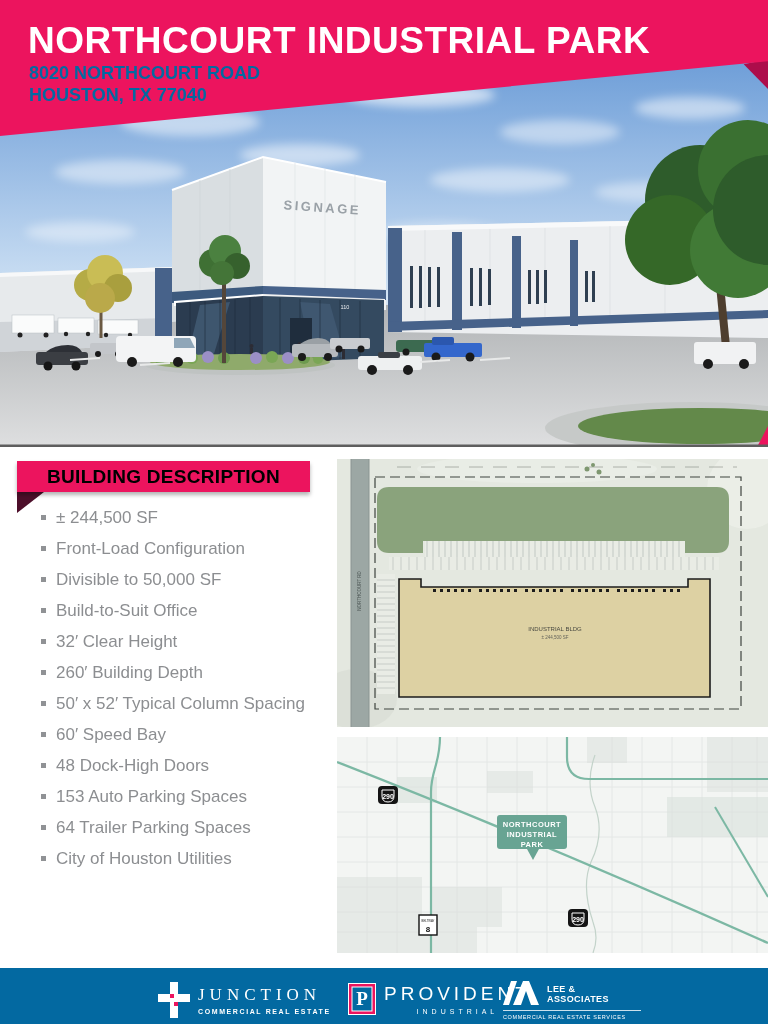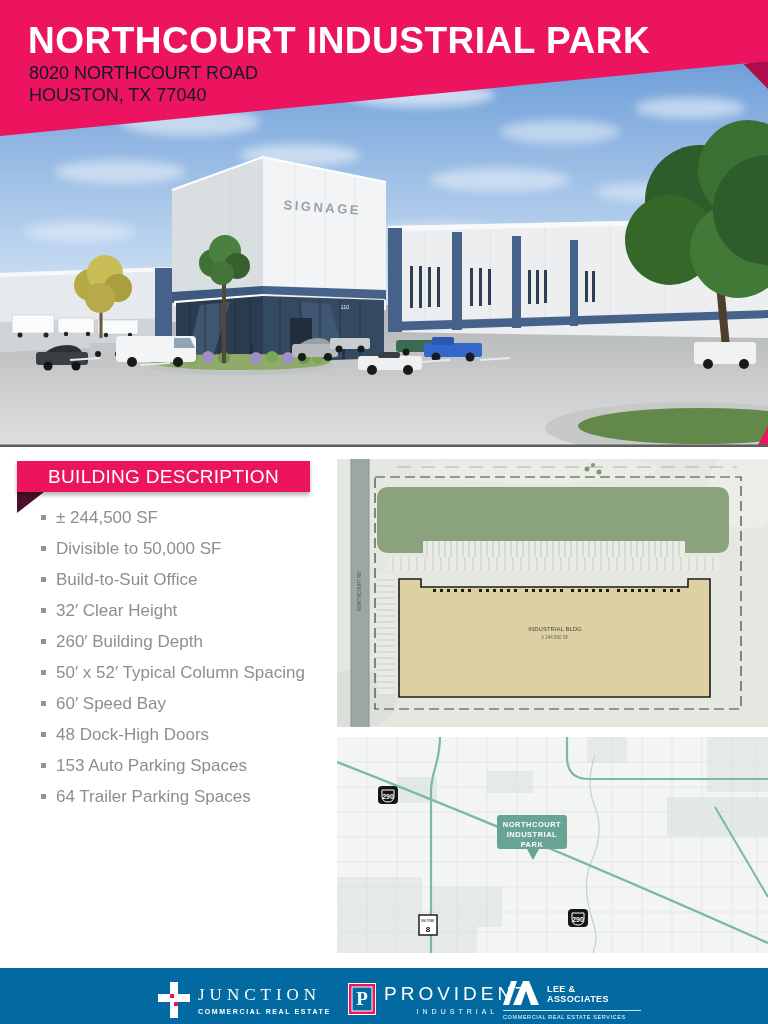--- a/index.html
+++ b/index.html
@@ -5,27 +5,27 @@
   html,body{margin:0;padding:0;background:#ffffff;}
   .page{position:relative;width:768px;height:1024px;background:#ffffff;overflow:hidden;
         font-family:"Liberation Sans",sans-serif;}
   
   .header{position:absolute;top:0;left:0;width:768px;height:136px;background:#EC145E;
           clip-path:polygon(0 0,100% 0,100% 45%,0 100%);z-index:30;}
   .header-fold{position:absolute;top:58px;left:741px;width:27px;height:31px;background:#AD0D4B;
           clip-path:polygon(10% 20%,100% 4%,100% 100%);z-index:29;}
   .header-title{position:absolute;top:20px;left:28px;color:#fff;font-size:37px;font-weight:700;
           letter-spacing:.5px;white-space:nowrap;z-index:31;}
-  .header-address{position:absolute;top:62px;left:29px;color:#0f172a;font-size:18px;line-height:22px;
-          z-index:31;}
+  .header-address{position:absolute;top:62px;left:29px;color:#0369a1;font-size:18px;line-height:22px;
+          z-index:31;font-weight:bold;}
   
   .photo{position:absolute;top:60px;left:0;width:768px;height:387px;z-index:10;}
   
   .desc-banner{position:absolute;top:461px;left:17px;width:293px;height:31px;background:#EC145E;
-          color:#ffffff;font-size:19px;font-weight:400;text-align:center;line-height:31px;
+          color:#000000;font-size:19px;font-weight:700;text-align:center;line-height:31px;
           letter-spacing:.3px;box-shadow:0 3px 4px rgba(0,0,0,.3);z-index:5;}
   .desc-fold{position:absolute;top:492px;left:17px;width:27px;height:21px;background:#4D0F2A;
           clip-path:polygon(0 0,100% 0,0 100%);z-index:4;}
   .desc-list{position:absolute;top:508px;left:40px;width:300px;margin:0;padding:0;list-style:none;}
   .desc-list li{position:relative;padding-left:16px;margin-bottom:11px;font-size:17px;line-height:20px;
           color:#8C8E91;}
   .desc-list .bullet{position:absolute;left:1px;top:7px;width:5px;height:5px;background:#909295;}
   
   .siteplan{position:absolute;top:459px;left:337px;width:431px;height:268px;}
   .locmap{position:absolute;top:737px;left:337px;width:431px;height:216px;}
@@ -307,20 +307,21 @@
   <div class="desc-banner">BUILDING DESCRIPTION</div>
   <ul class="desc-list">
 
       <li>
         <span class="bullet"></span>
         <span>± 244,500 SF</span>
       </li>
 
       <li>
         <span class="bullet"></span>
+        <span>Front-Load Configuration</span>
       </li>
 
       <li>
         <span class="bullet"></span>
         <span>Divisible to 50,000 SF</span>
       </li>
 
       <li>
         <span class="bullet"></span>
         <span>Build-to-Suit Office</span>
@@ -356,20 +357,24 @@
       <li>
         <span class="bullet"></span>
         <span>153 Auto Parking Spaces</span>
       </li>
 
       <li>
         <span class="bullet"></span>
         <span>64 Trailer Parking Spaces</span>
       </li>
 
+      <li>
+        <span class="bullet"></span>
+        <span>City of Houston Utilities</span>
+      </li>
     </ul>
 
   <svg class="siteplan" viewBox="0 0 431 268">
     <rect x="0" y="0" width="431" height="268" fill="#e4e8e0"></rect>
     <ellipse cx="20" cy="240" rx="40" ry="30" fill="#d8ddd4" opacity=".7"></ellipse>
     <ellipse cx="410" cy="30" rx="40" ry="40" fill="#eef1ea" opacity=".7"></ellipse>
     <ellipse cx="200" cy="10" rx="120" ry="14" fill="#edf0e9" opacity=".6"></ellipse>
     <rect x="14" y="0" width="18" height="268" fill="#9CA7A4"></rect>
     <line x1="14" y1="0" x2="14" y2="268" stroke="#8a9492" stroke-width="1"></line>
     <line x1="32" y1="0" x2="32" y2="268" stroke="#8a9492" stroke-width="1"></line>

